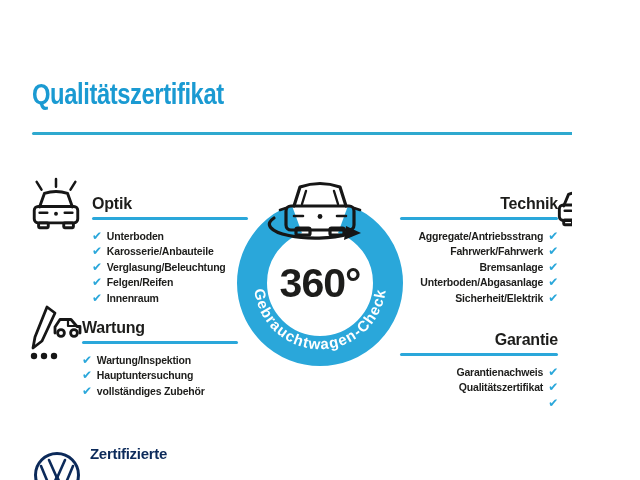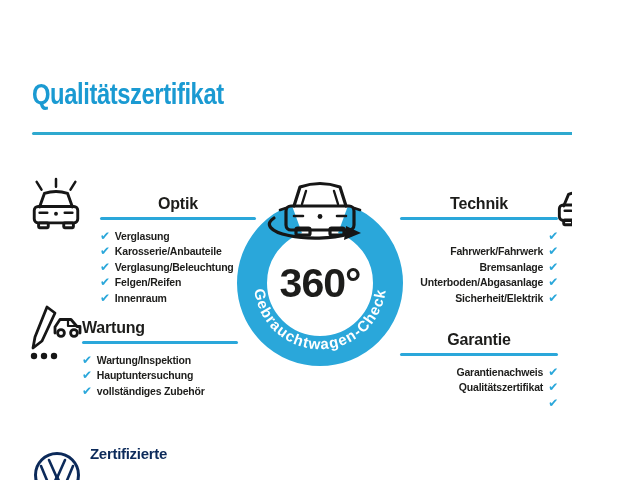--- a/index.html
+++ b/index.html
@@ -12,25 +12,25 @@
               white-space:nowrap;}
   .title-rule{position:absolute;left:32px;top:84px;width:576px;height:3px;background:#2fa9cf;border-radius:2px;}
 
   
   .sec{position:absolute;}
   .sec h2{margin:0;font-size:16px;line-height:20px;font-weight:700;color:#1d1d1b;letter-spacing:-0.2px;}
   .sec .rule{height:3px;background:#2aa7da;margin-top:3px;border-radius:2px;}
   .sec ul{margin:8px 0 0;padding:0;list-style:none;}
   .sec li{display:flex;align-items:center;gap:5px;height:15.5px;font-size:10.5px;font-weight:700;
           letter-spacing:-0.2px;white-space:nowrap;}
-  .sec.right{text-align:center;}
+  .sec.right{text-align:right;}
   .sec.right li{flex-direction:row-reverse;}
   .check{color:#2aa7da;font-size:12px;line-height:1;font-family:"DejaVu Sans",sans-serif;}
 
-  .sec.optik{left:100px;top:146px;width:156px;text-align:center;}
+  .sec.optik{left:92px;top:146px;width:156px;}
   .sec.technik{left:400px;top:146px;width:158px;}
   .sec.wartung{left:82px;top:270px;width:156px;}
   .sec.garantie{left:400px;top:282px;width:158px;}
 
   
   .icon{position:absolute;}
   #icon-optik{left:27px;top:129px;}
   #icon-wartung{left:25px;top:255px;}
   #icon-technik{left:555px;top:127px;}
   #icon-garantie{left:572px;top:257px;}
@@ -119,21 +119,21 @@
     <path d="M23,2.5 C29,5.5 36,7.5 43,8.5 V27 C43,40 35,48.5 23,53.5 C11,48.5 3,40 3,27 V8.5 C10,7.5 17,5.5 23,2.5 Z"></path>
     <path d="M14,26 L21,33 L32,18" stroke-width="3.2"></path>
   </svg>
 
   <section class="sec optik">
     <h2>Optik</h2>
     <div class="rule"></div>
     <ul>
       <li>
           <span class="check">✔</span>
-          <span>Verglasung</span>
+          <span>Unterboden</span>
         </li>
       <li>
           <span class="check">✔</span>
           <span>Karosserie/Anbauteile</span>
         </li>
       <li>
           <span class="check">✔</span>
           <span>Verglasung/Beleuchtung</span>
         </li>
       <li>
@@ -146,20 +146,21 @@
         </li>
     </ul>
   </section>
 
   <section class="sec technik right">
     <h2>Technik</h2>
     <div class="rule"></div>
     <ul>
       <li>
           <span class="check">✔</span>
+          <span>Aggregate/Antriebsstrang</span>
         </li>
       <li>
           <span class="check">✔</span>
           <span>Fahrwerk/Fahrwerk</span>
         </li>
       <li>
           <span class="check">✔</span>
           <span>Bremsanlage</span>
         </li>
       <li>

